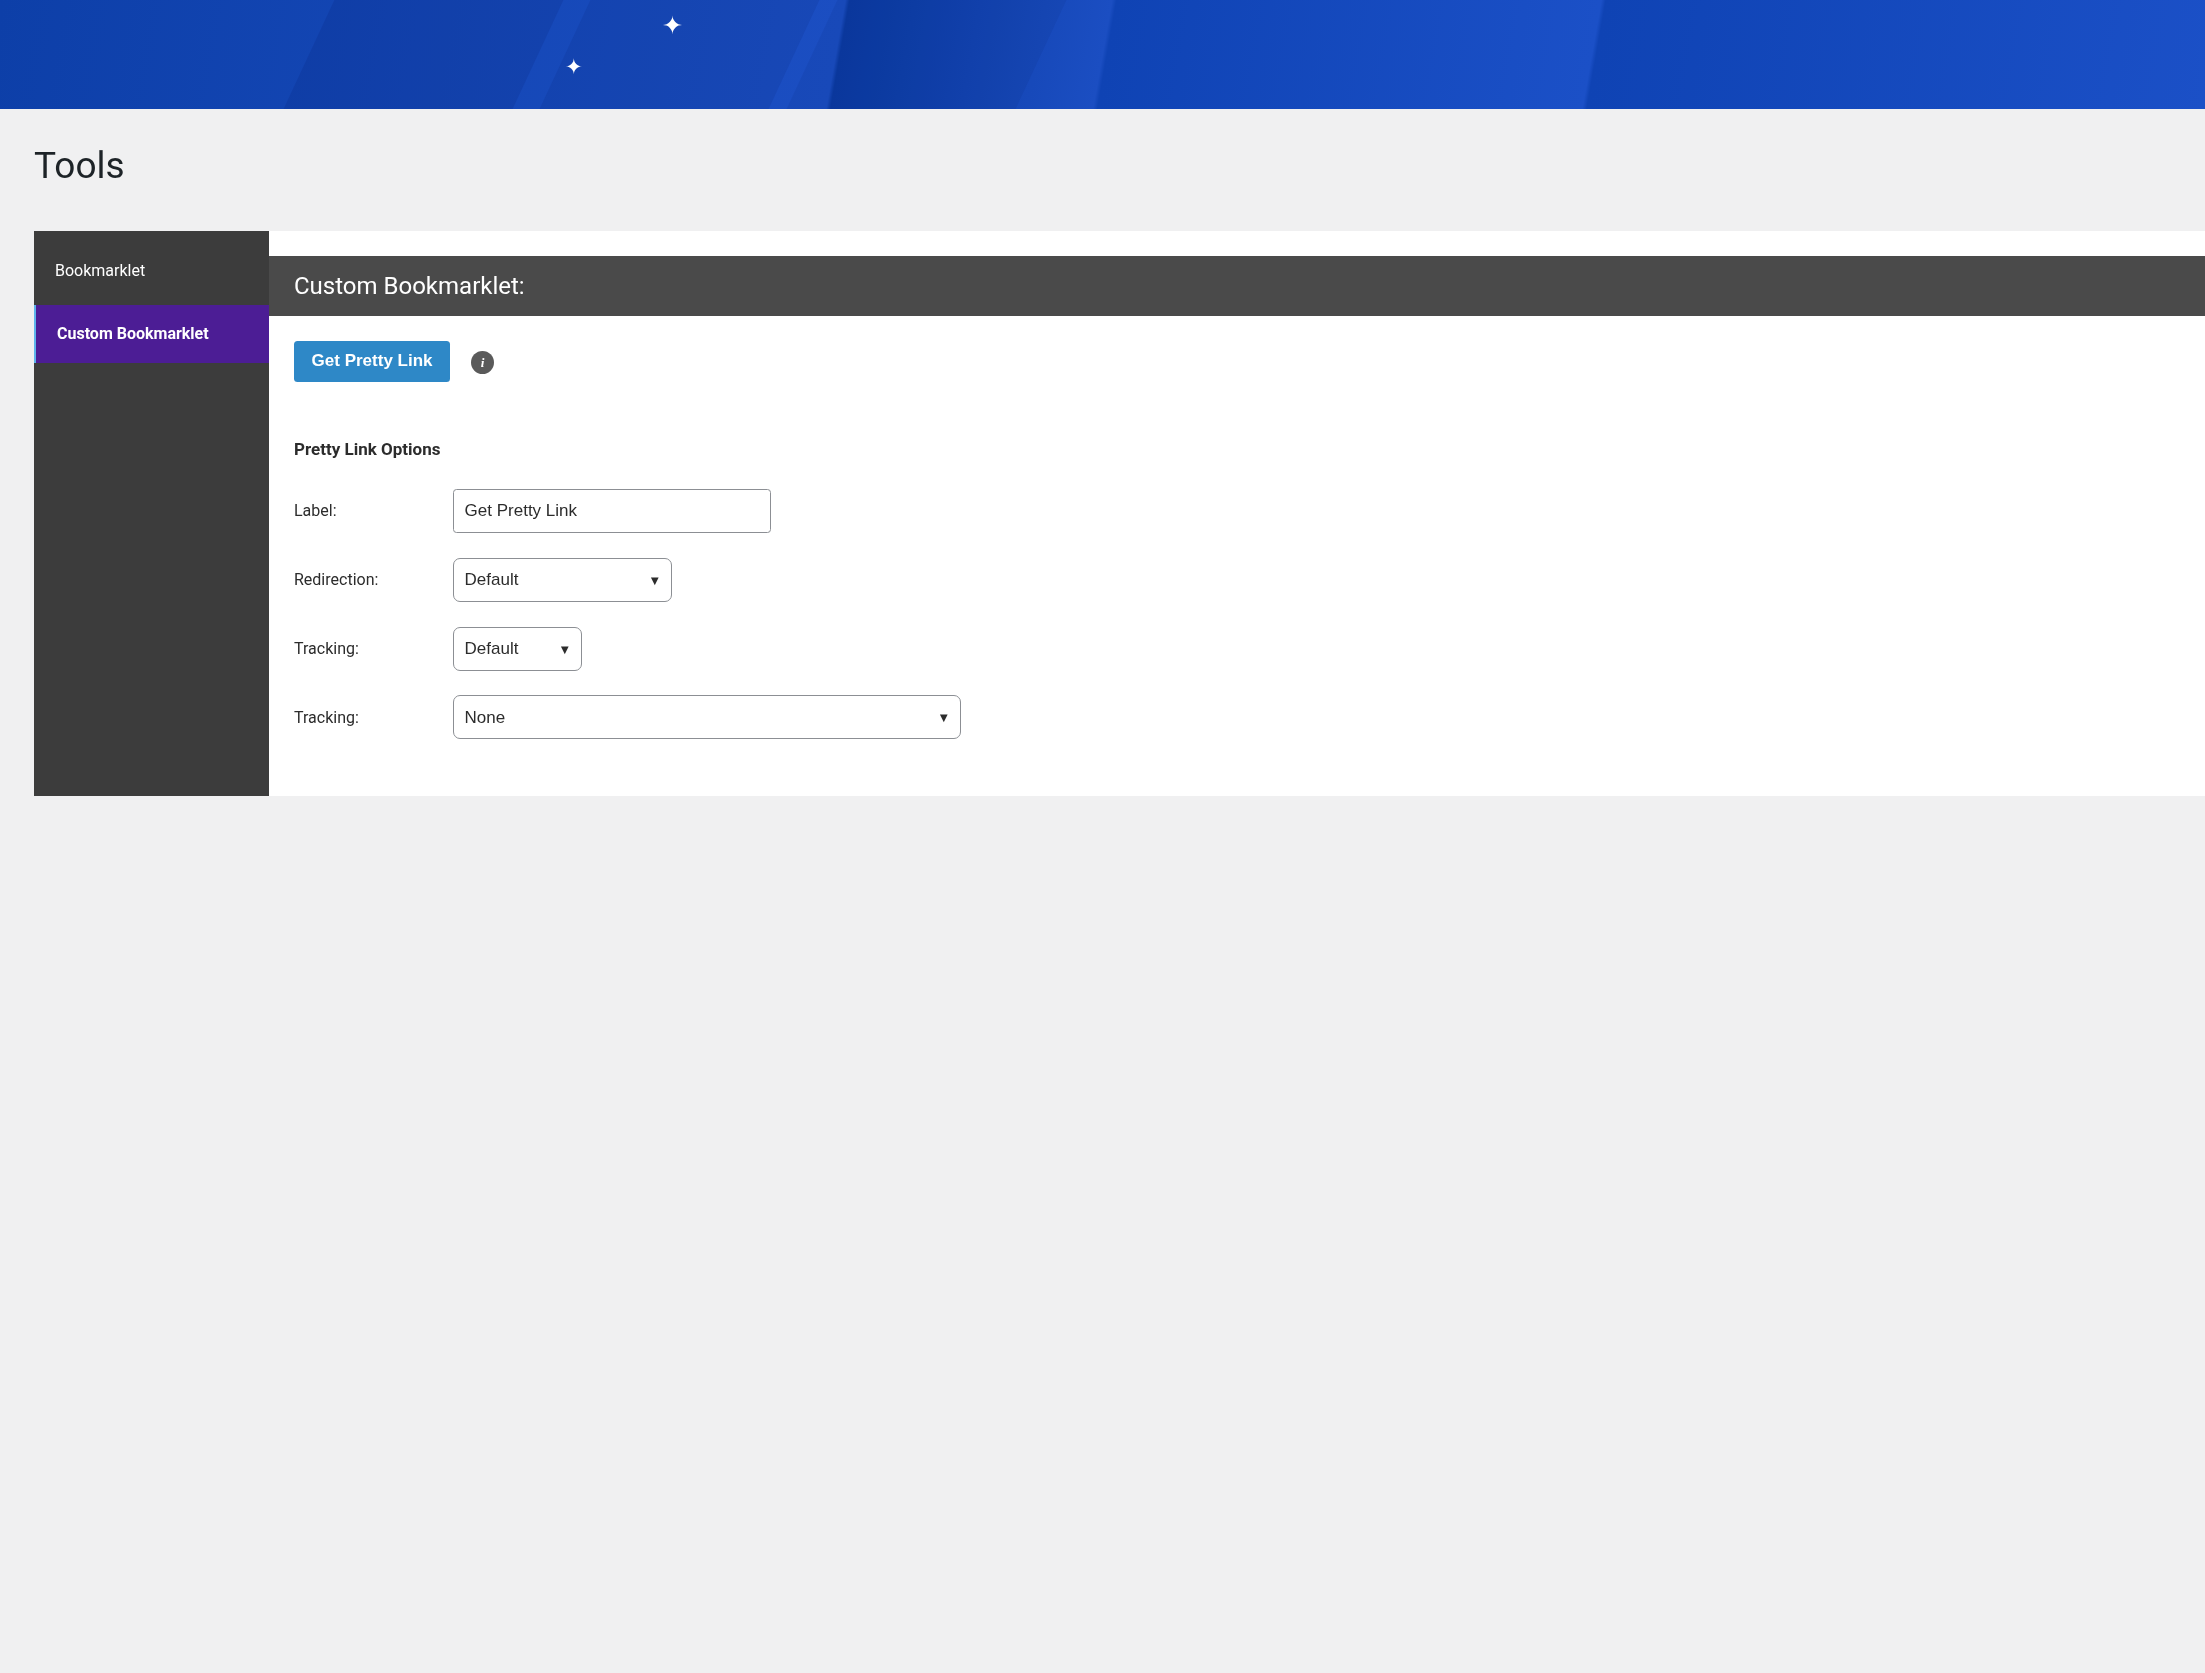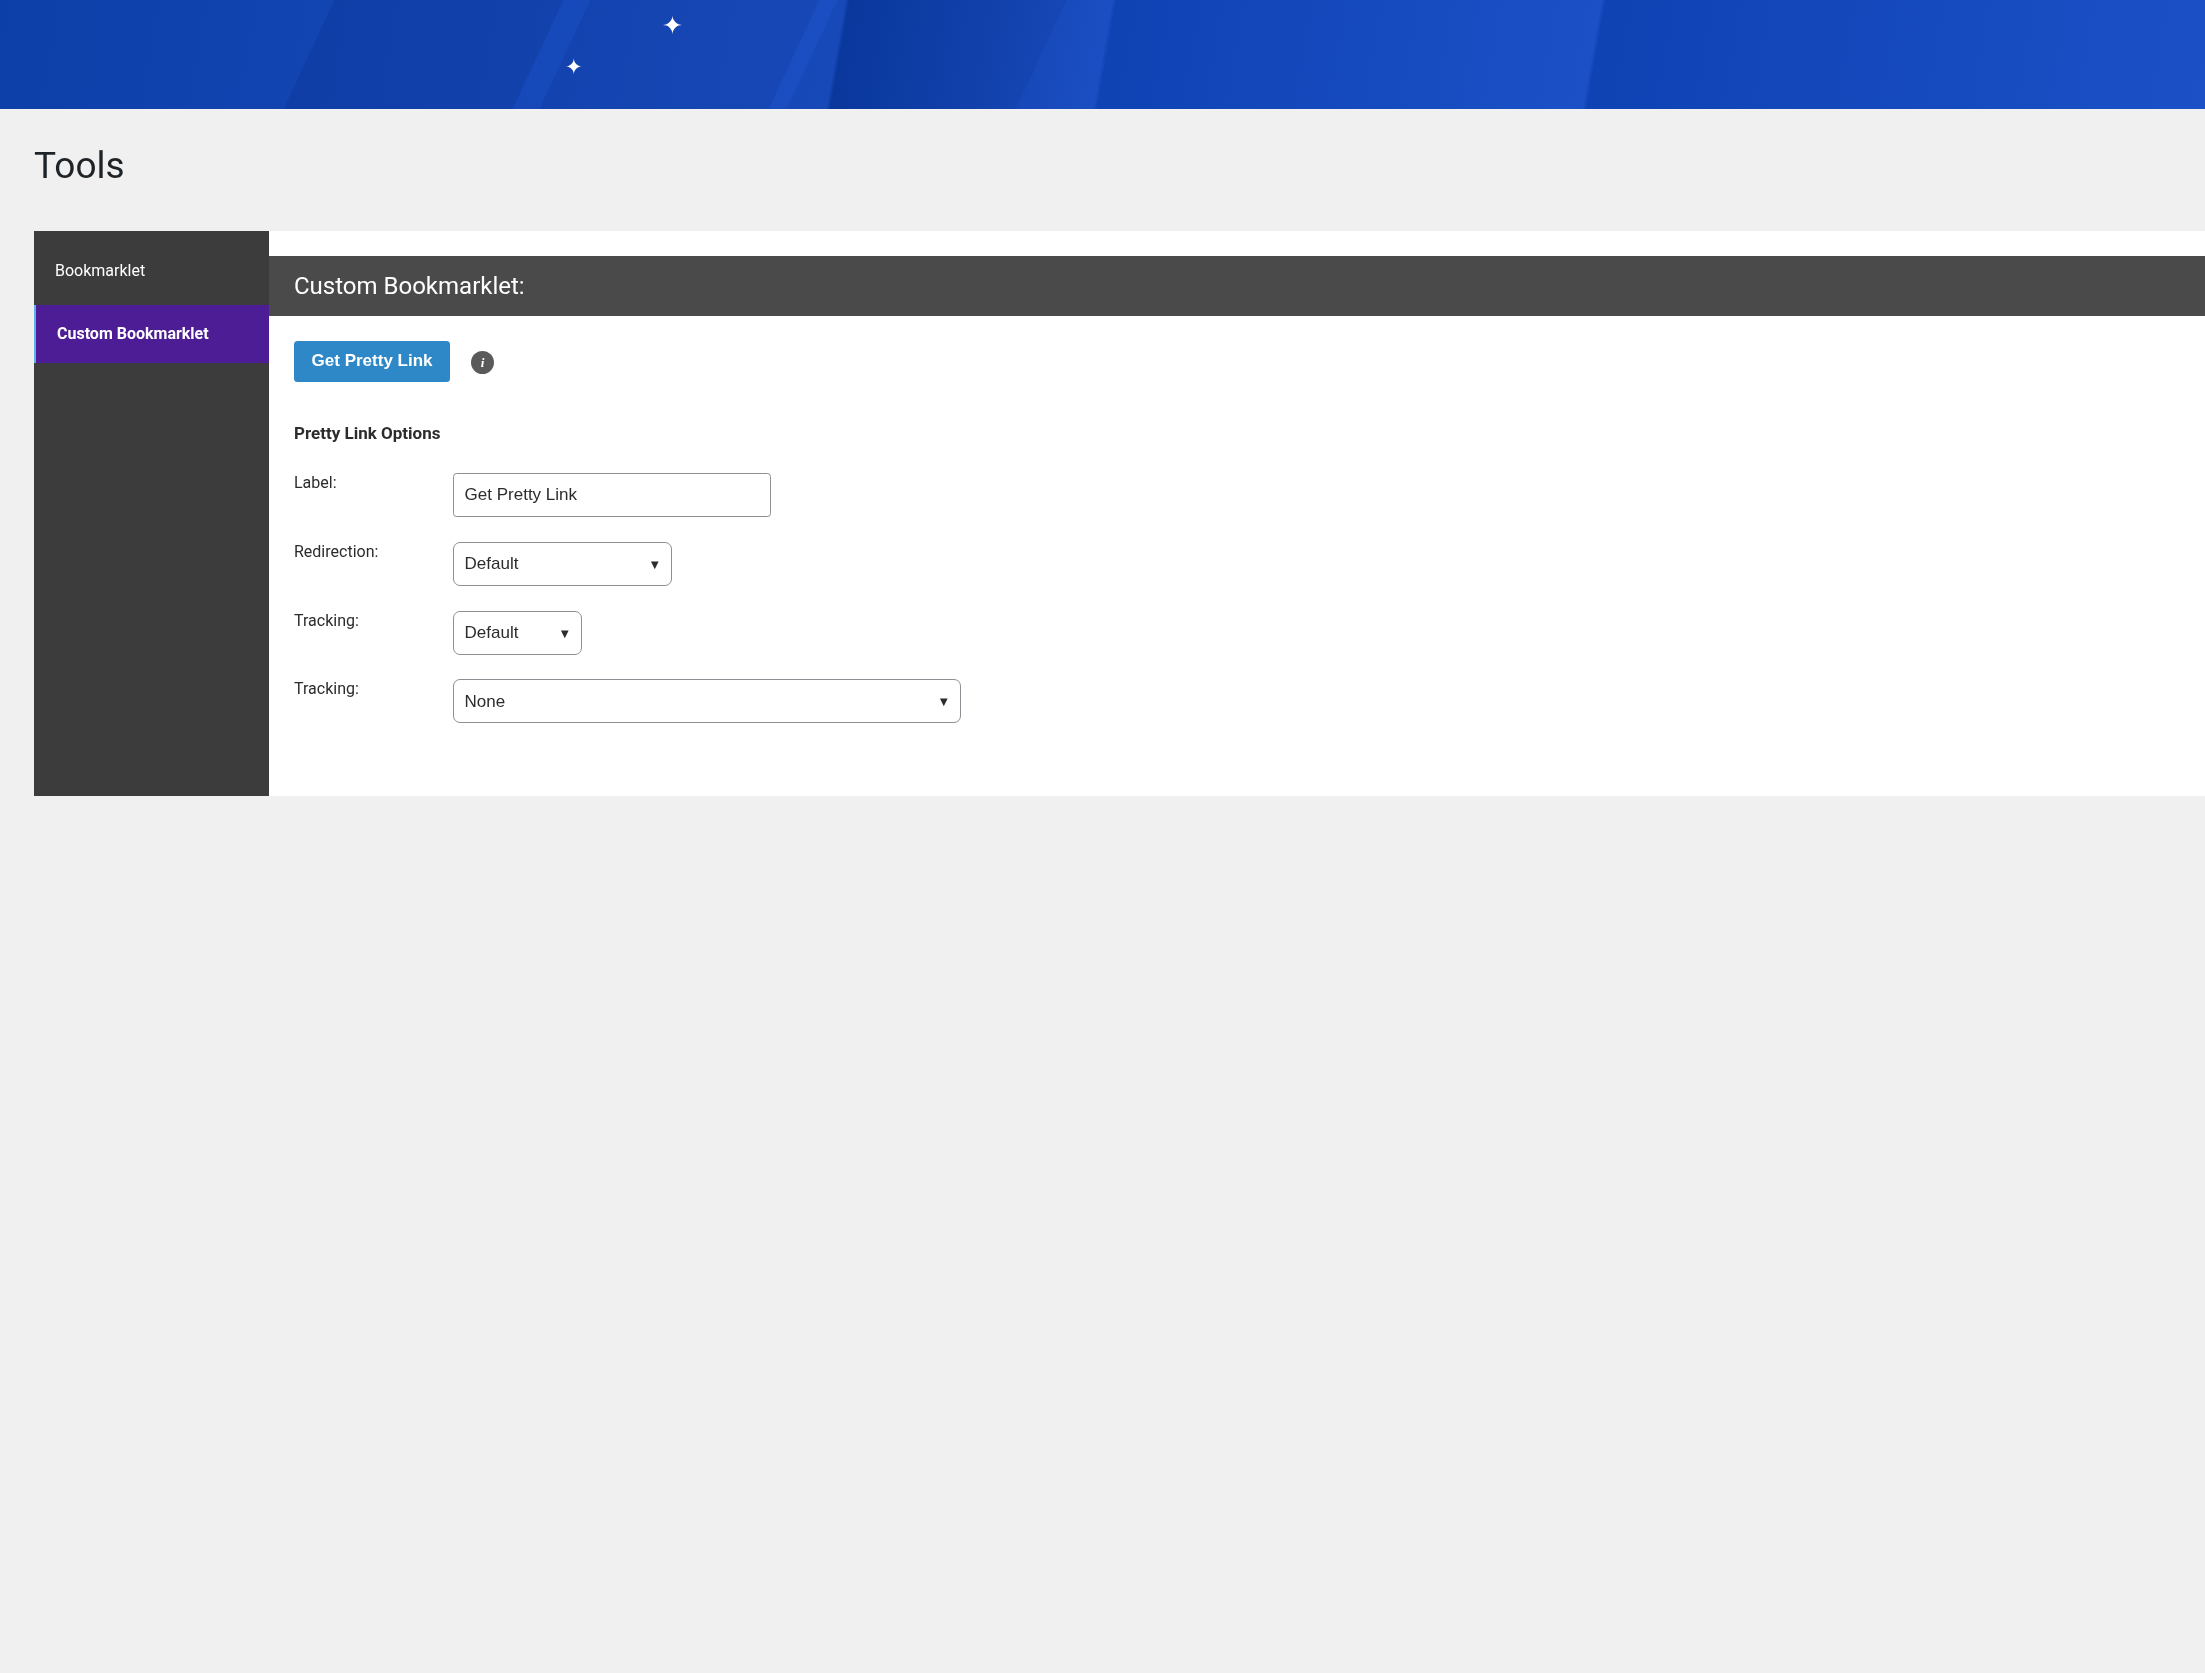--- a/index.html
+++ b/index.html
@@ -123,29 +123,29 @@
     font-weight: 700;
     font-size: 13.2px;
     margin-left: 17.6px;
     cursor: pointer;
     vertical-align: middle;
   }
   .section-heading {
     font-size: 17px;
     font-weight: 700;
     color: #2c2c2c;
-    margin-top: 41px;
+    margin-top: 57px;
   }
   .form-table {
     margin-top: 17.6px;
     width: 100%;
   }
   .form-row {
     display: flex;
-    align-items: flex-start;
+    align-items: center;
     padding: 12.4px 0;
   }
   .form-label {
     width: 159px;
     font-size: 16px;
     color: #2c2c2c;
     font-weight: 400;
   }
   .text-input {
     font-size: 17px;

